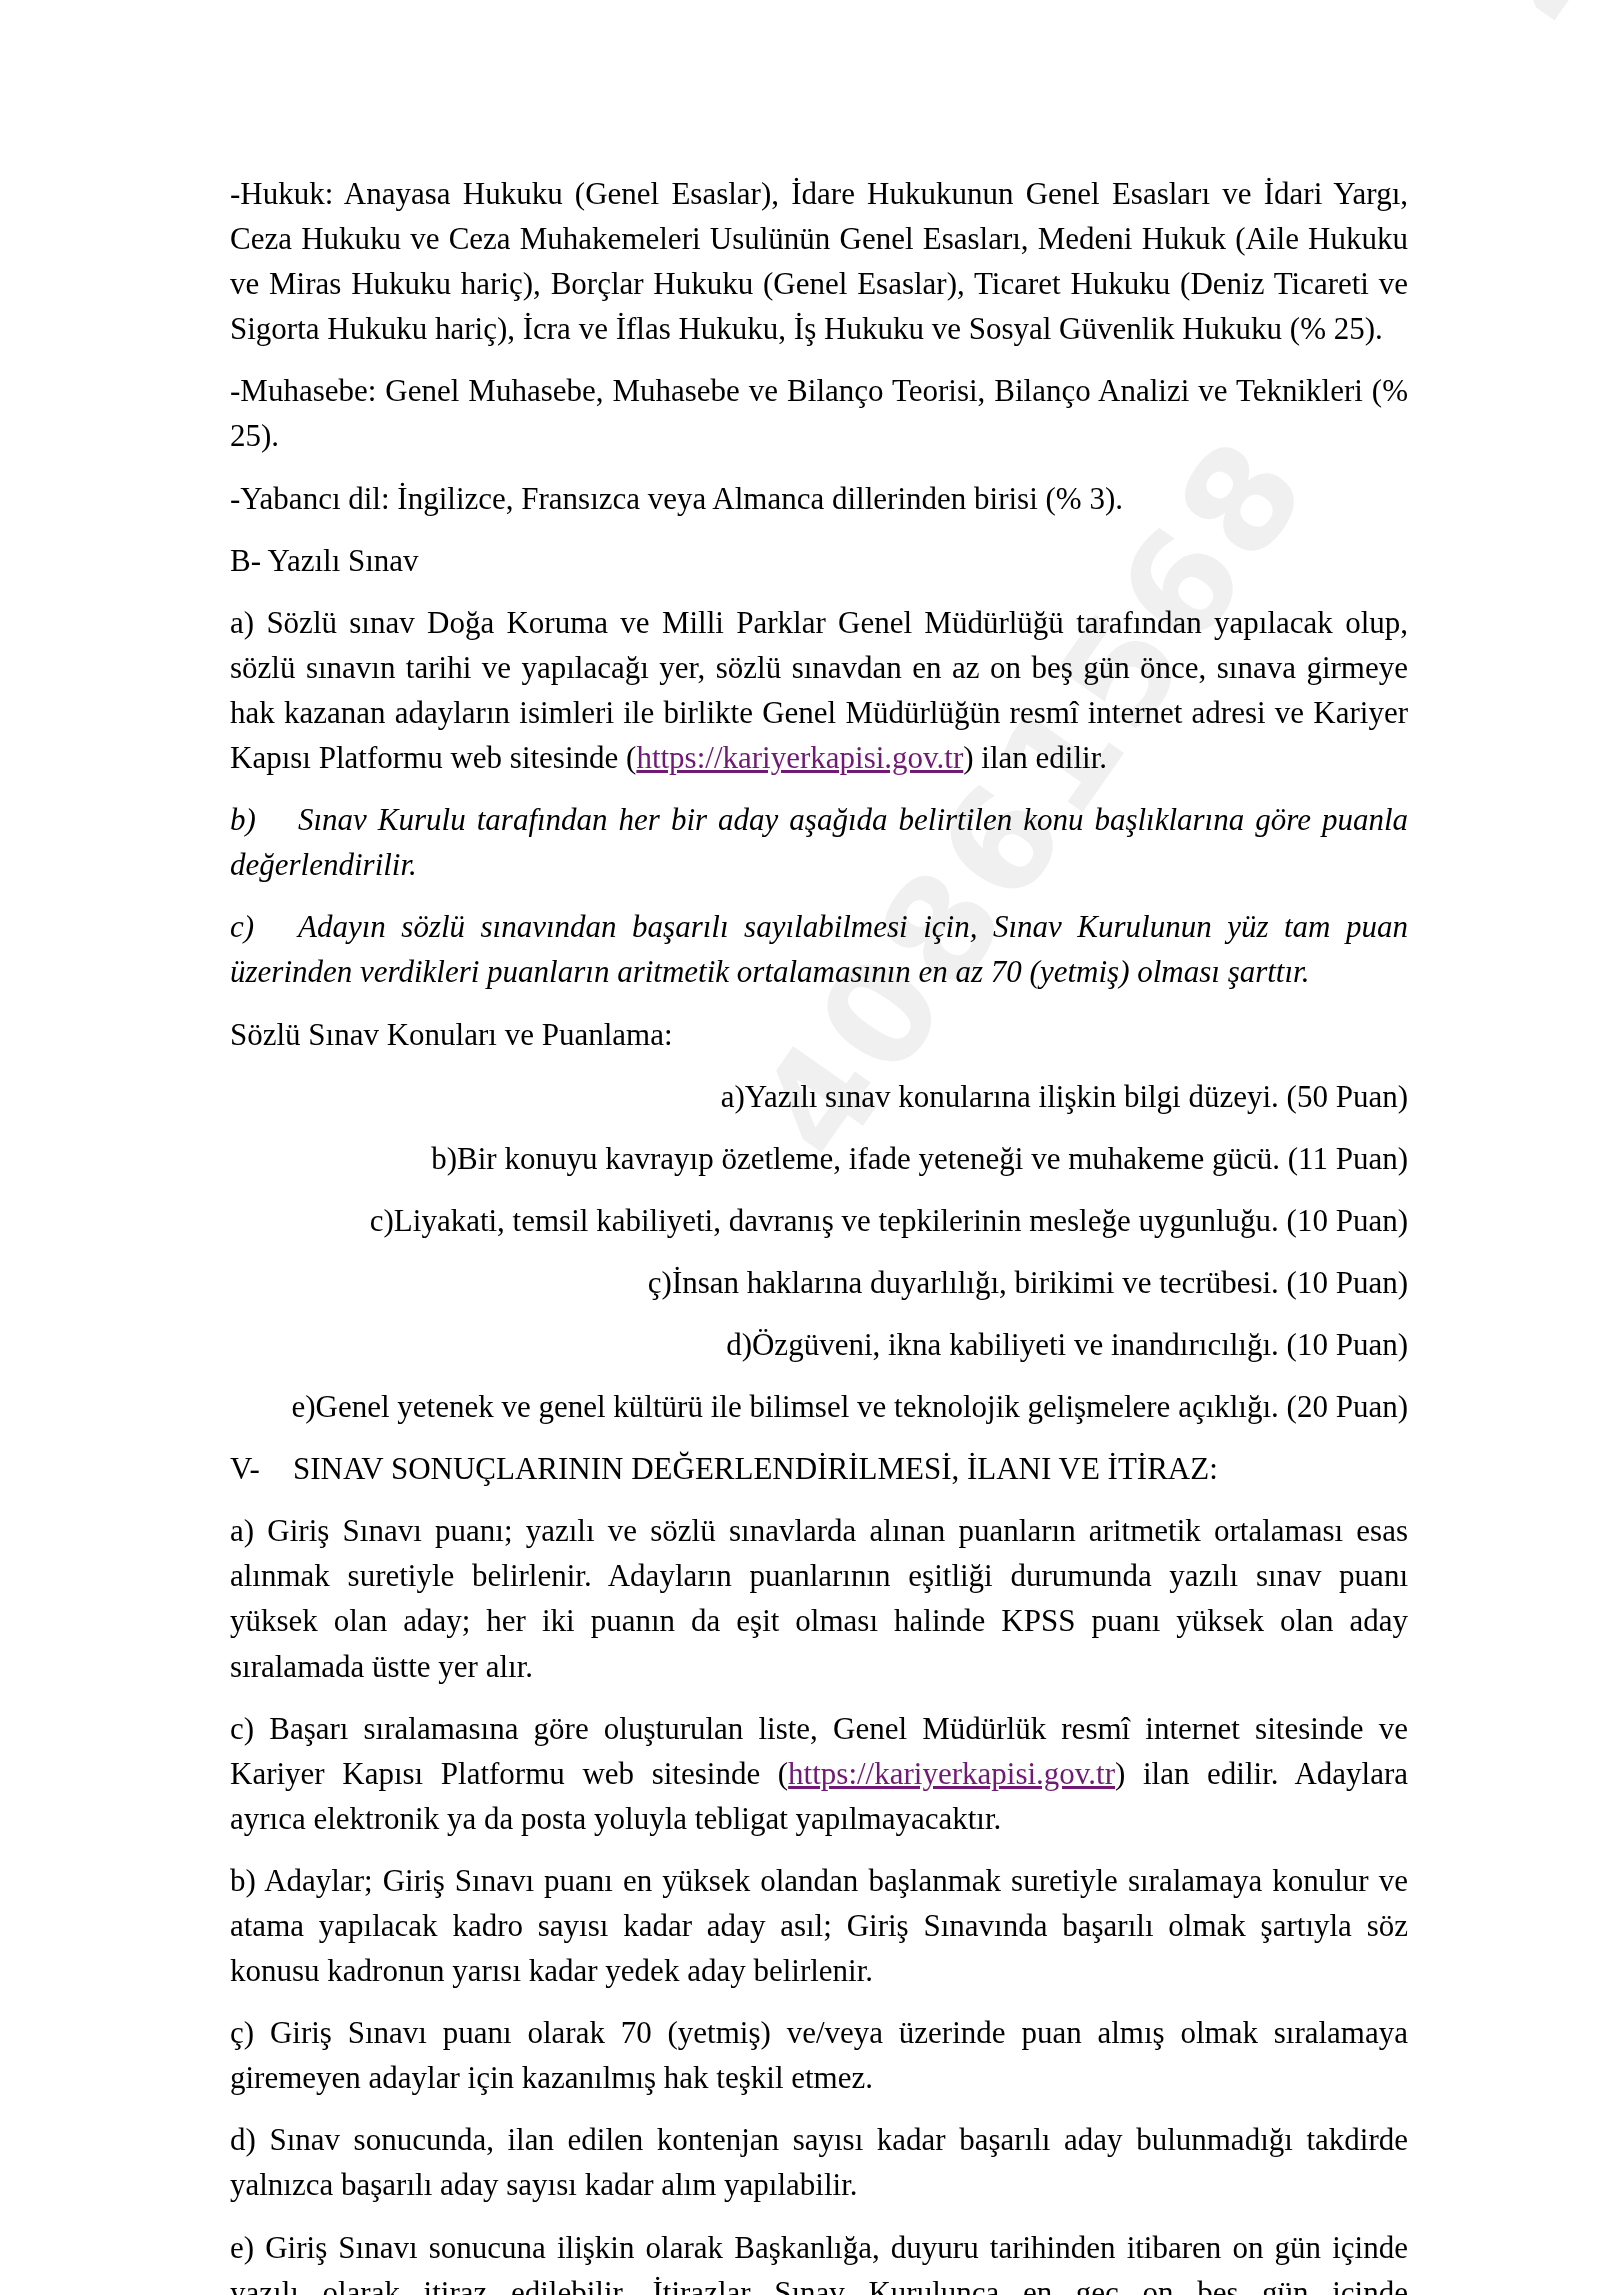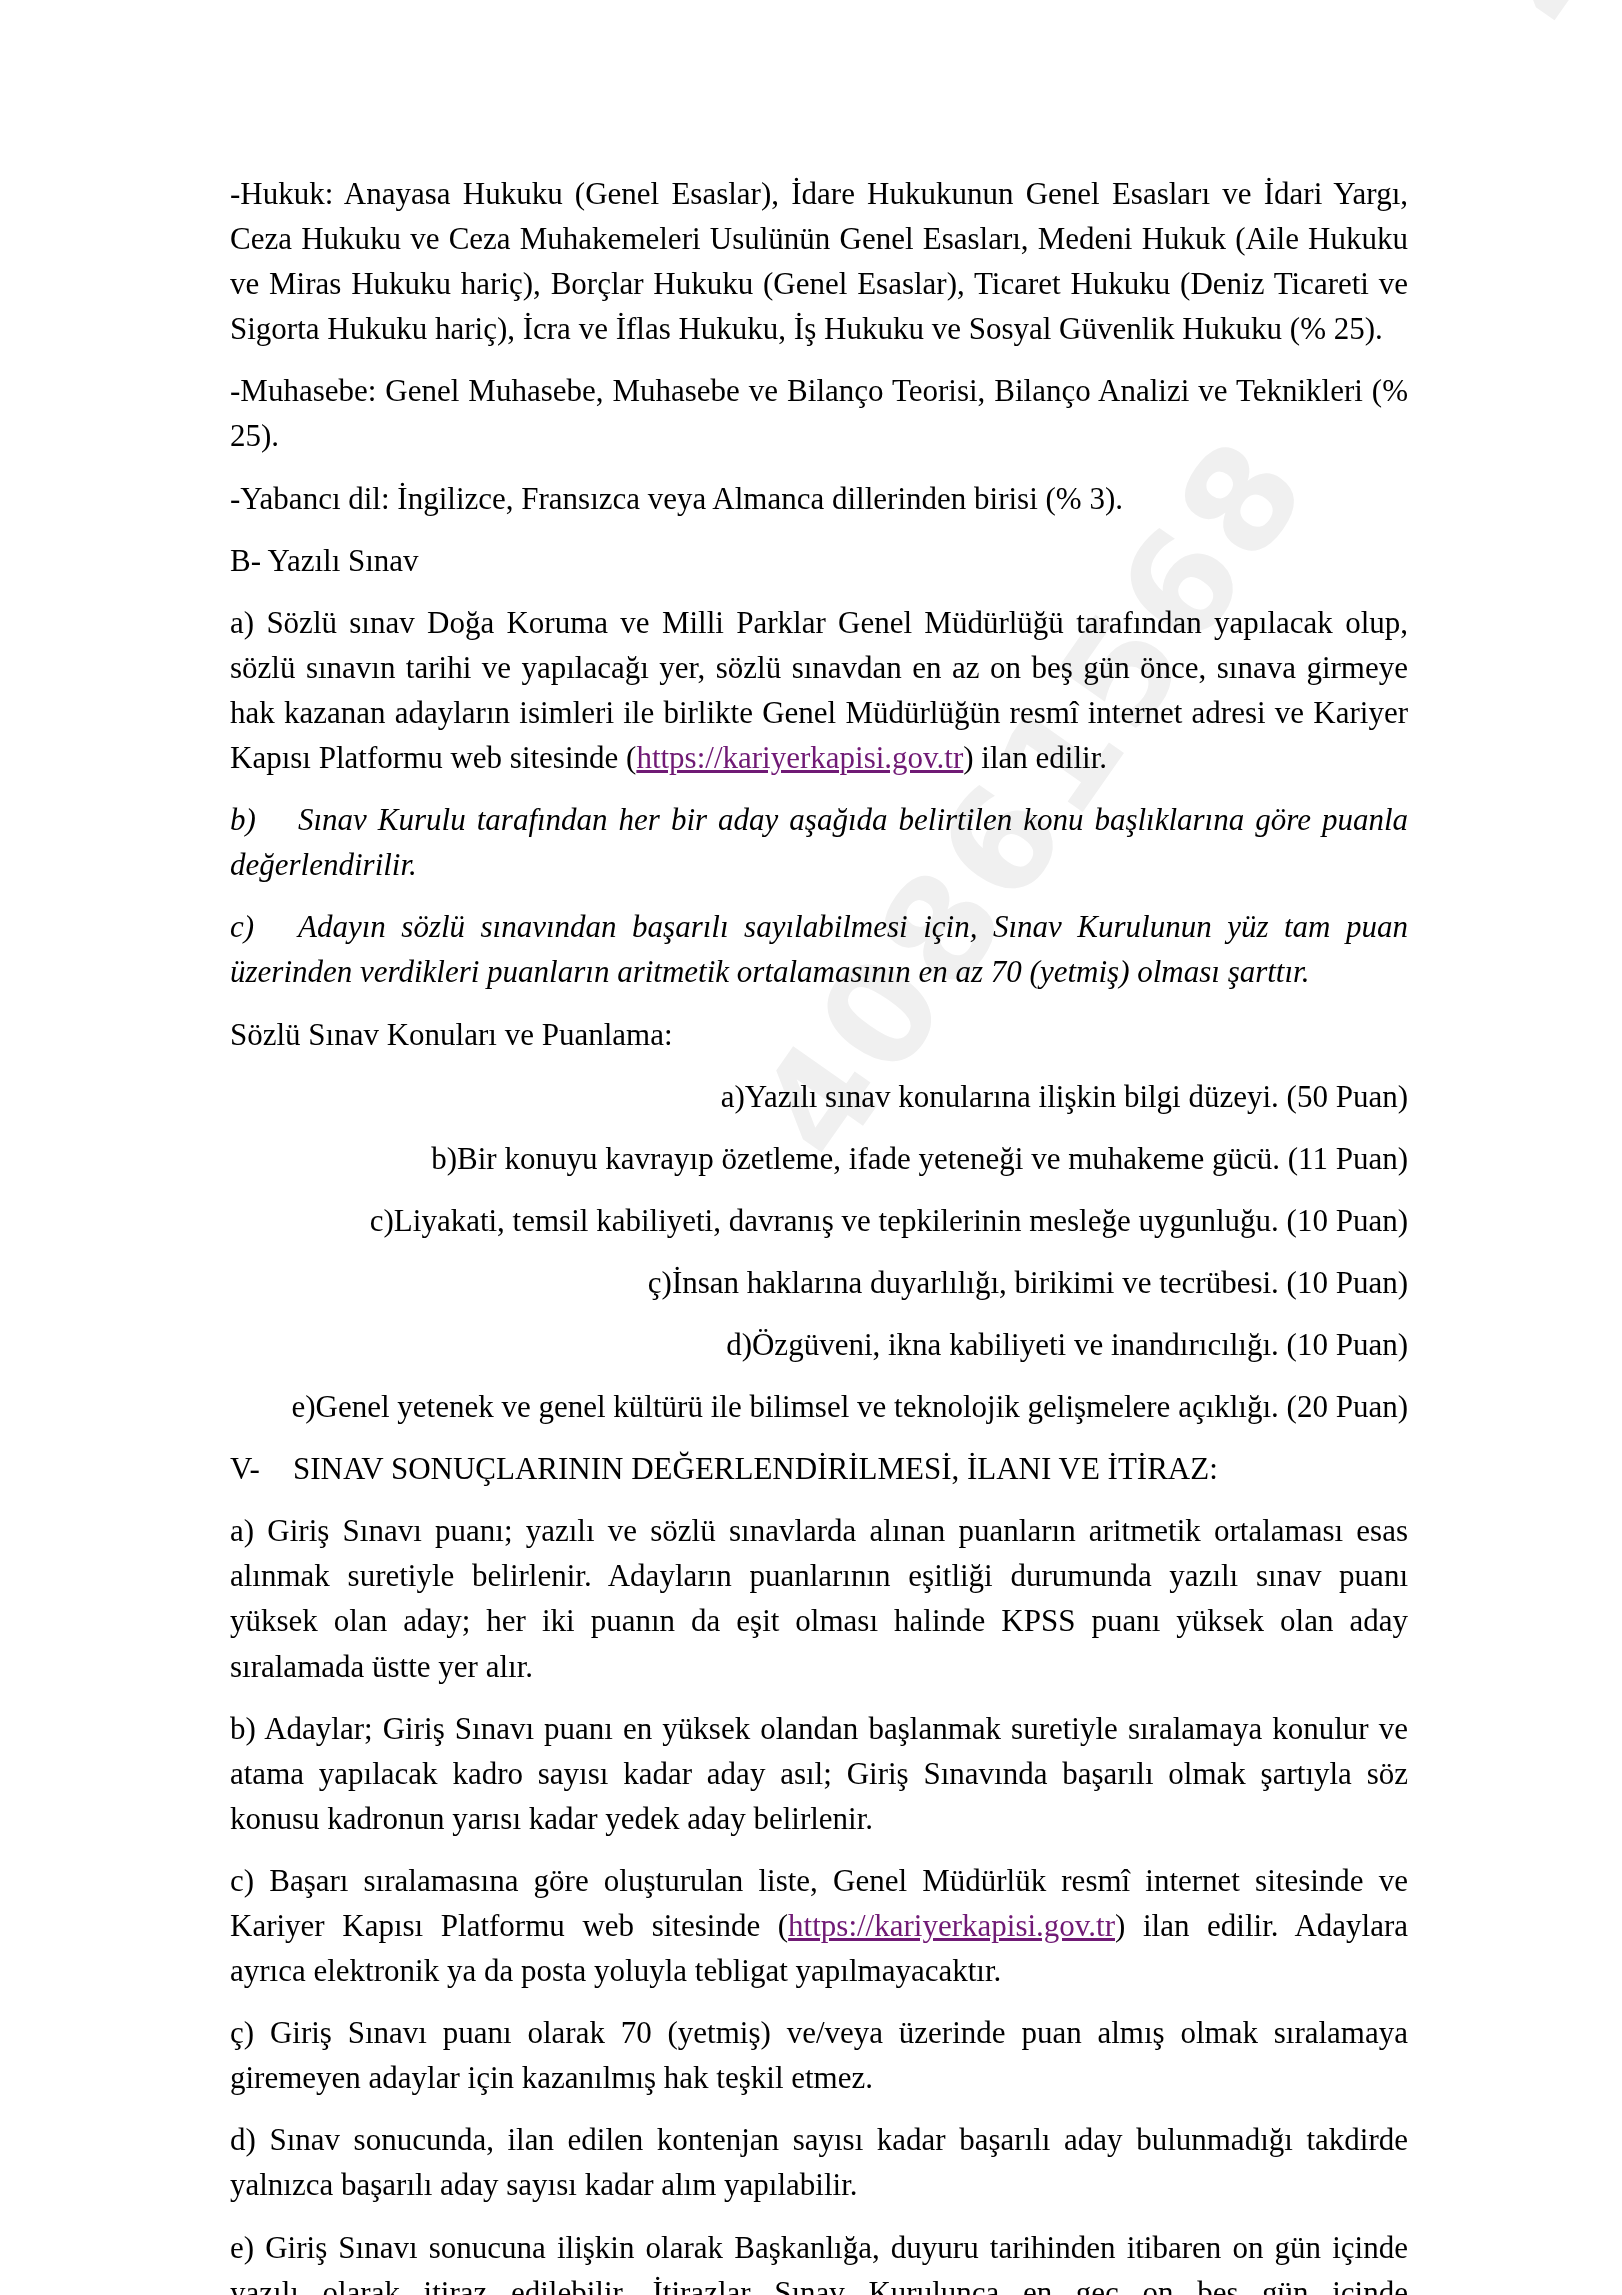--- a/index.html
+++ b/index.html
@@ -138,21 +138,21 @@
       <p class="listitem-wide"><span class="marker-wide">c)</span><span>Adayın sözlü sınavından başarılı sayılabilmesi için, Sınav Kurulunun yüz tam puan üzerinden verdikleri puanların aritmetik ortalamasının en az 70 (yetmiş) olması şarttır.</span></p>
       <p class="para line">Sözlü Sınav Konuları ve Puanlama:</p>
       <p class="listitem"><span class="marker">a)</span><span>Yazılı sınav konularına ilişkin bilgi düzeyi. (50 Puan)</span></p>
       <p class="listitem"><span class="marker">b)</span><span>Bir konuyu kavrayıp özetleme, ifade yeteneği ve muhakeme gücü. (11 Puan)</span></p>
       <p class="listitem"><span class="marker">c)</span><span>Liyakati, temsil kabiliyeti, davranış ve tepkilerinin mesleğe uygunluğu. (10 Puan)</span></p>
       <p class="listitem"><span class="marker">ç)</span><span>İnsan haklarına duyarlılığı, birikimi ve tecrübesi. (10 Puan)</span></p>
       <p class="listitem"><span class="marker">d)</span><span>Özgüveni, ikna kabiliyeti ve inandırıcılığı. (10 Puan)</span></p>
       <p class="listitem"><span class="marker">e)</span><span>Genel yetenek ve genel kültürü ile bilimsel ve teknolojik gelişmelere açıklığı. (20 Puan)</span></p>
       <h2 class="section-heading"><span class="heading-num">V-</span><span>SINAV SONUÇLARININ DEĞERLENDİRİLMESİ, İLANI VE İTİRAZ:</span></h2>
       <p class="para">a) Giriş Sınavı puanı; yazılı ve sözlü sınavlarda alınan puanların aritmetik ortalaması esas alınmak suretiyle belirlenir. Adayların puanlarının eşitliği durumunda yazılı sınav puanı yüksek olan aday; her iki puanın da eşit olması halinde KPSS puanı yüksek olan aday sıralamada üstte yer alır.</p>
+      <p class="para"><span>c) Başarı sıralamasına göre oluşturulan liste, Genel Müdürlük resmî internet sitesinde ve Kariyer Kapısı Platformu web sitesinde (</span><a class="doclink" href="#">https://kariyerkapisi.gov.tr</a><span>) ilan edilir. Adaylara ayrıca elektronik ya da posta yoluyla tebligat yapılmayacaktır.</span></p>
       <p class="para">b) Adaylar; Giriş Sınavı puanı en yüksek olandan başlanmak suretiyle sıralamaya konulur ve atama yapılacak kadro sayısı kadar aday asıl; Giriş Sınavında başarılı olmak şartıyla söz konusu kadronun yarısı kadar yedek aday belirlenir.</p>
-      <p class="para"><span>c) Başarı sıralamasına göre oluşturulan liste, Genel Müdürlük resmî internet sitesinde ve Kariyer Kapısı Platformu web sitesinde (</span><a class="doclink" href="#">https://kariyerkapisi.gov.tr</a><span>) ilan edilir. Adaylara ayrıca elektronik ya da posta yoluyla tebligat yapılmayacaktır.</span></p>
       <p class="para">ç) Giriş Sınavı puanı olarak 70 (yetmiş) ve/veya üzerinde puan almış olmak sıralamaya giremeyen adaylar için kazanılmış hak teşkil etmez.</p>
       <p class="para">d) Sınav sonucunda, ilan edilen kontenjan sayısı kadar başarılı aday bulunmadığı takdirde yalnızca başarılı aday sayısı kadar alım yapılabilir.</p>
       <p class="para">e) Giriş Sınavı sonucuna ilişkin olarak Başkanlığa, duyuru tarihinden itibaren on gün içinde yazılı olarak itiraz edilebilir. İtirazlar Sınav Kurulunca en geç on beş gün içinde değerlendirilerek, sonuç ilgiliye yazılı olarak bildirilir.</p>
     </div>
 
 </div>
 
 
 </body></html>

